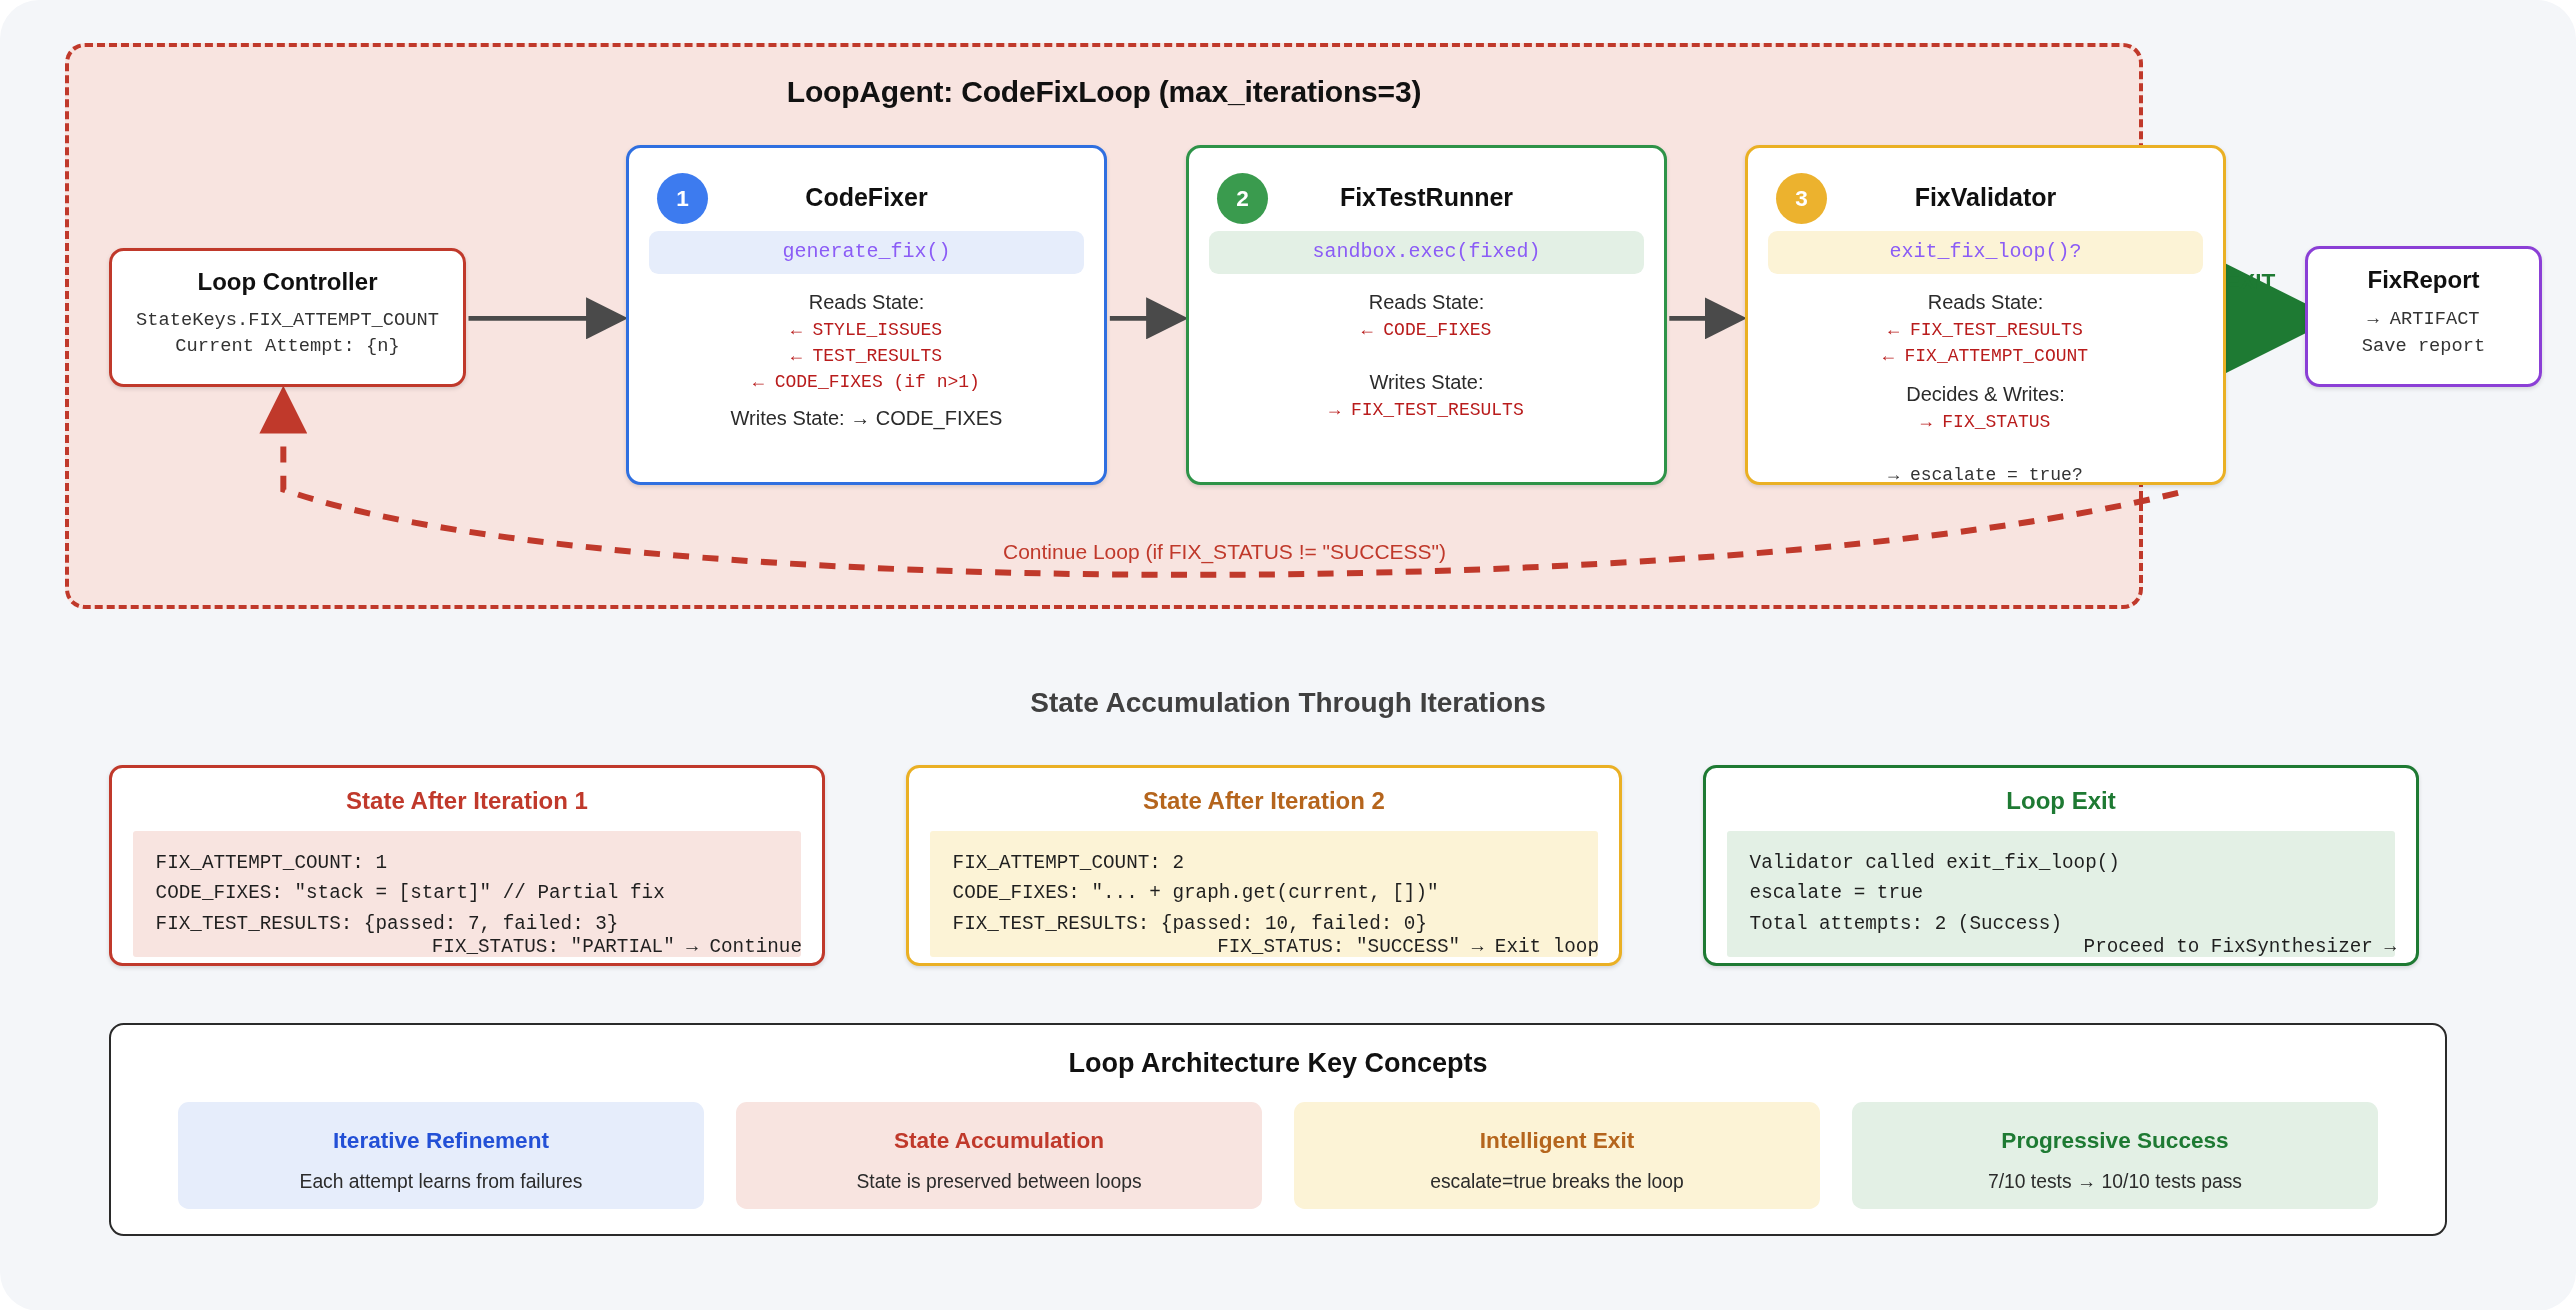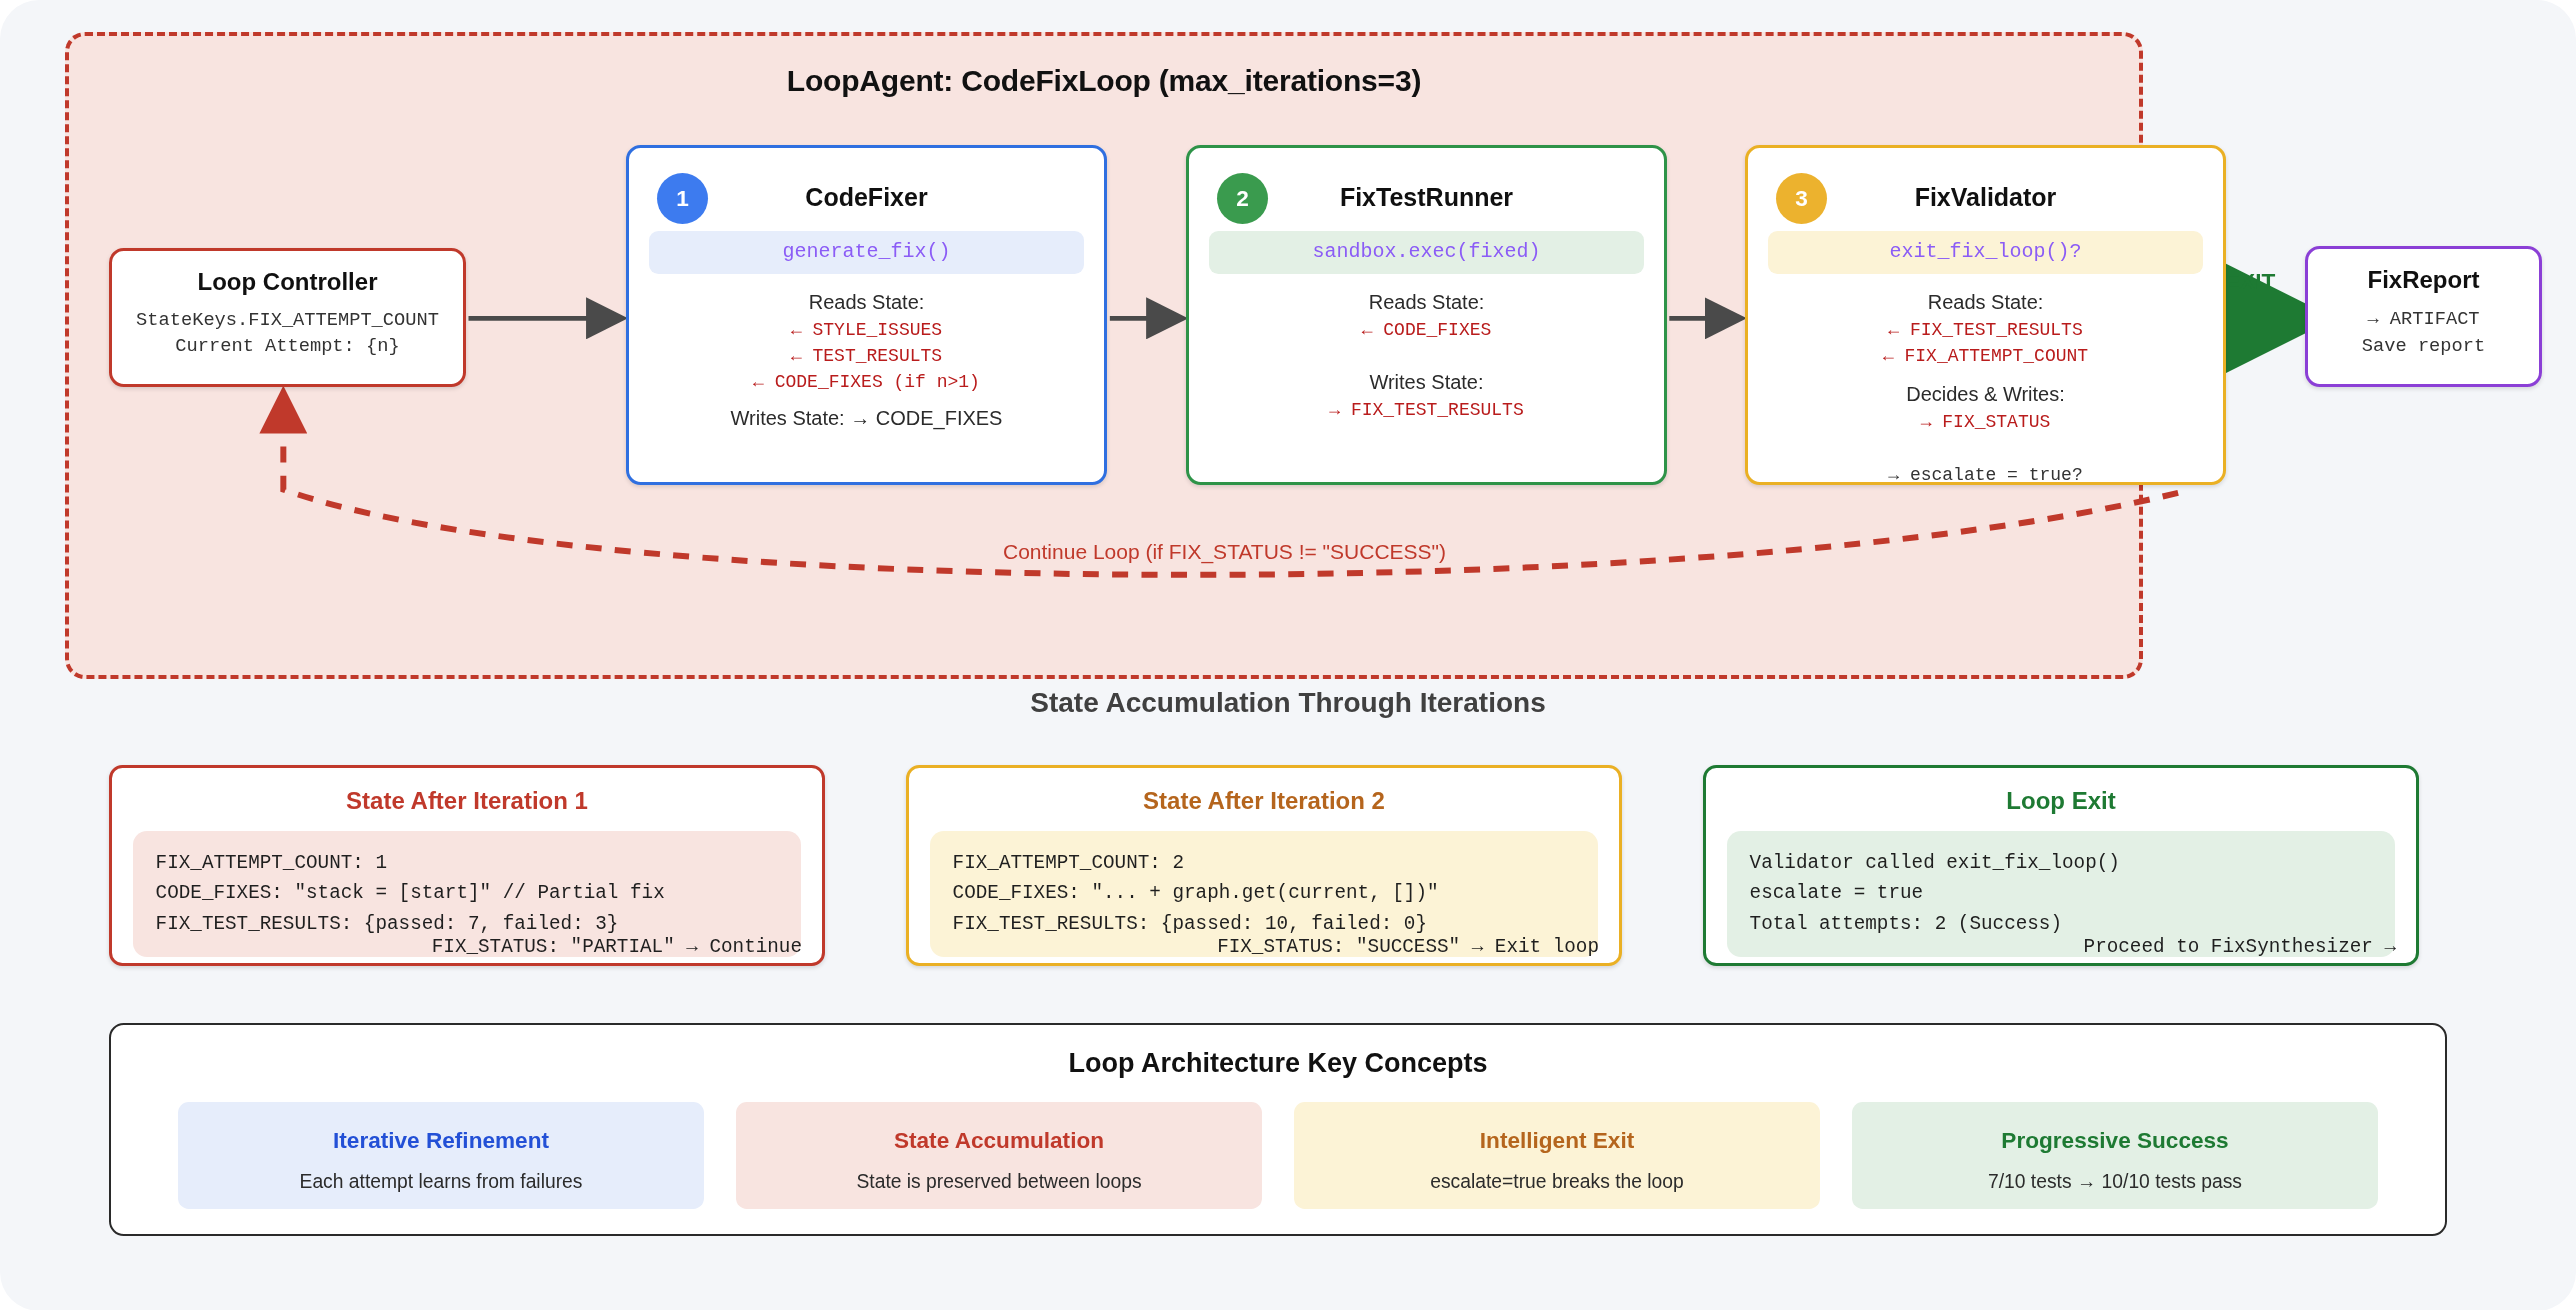--- a/index.html
+++ b/index.html
@@ -19,23 +19,23 @@
     height: 1311px;
     background: #f4f6f9;
     border-radius: 39px;
     overflow: hidden;
   }
 
   
   #loop-container {
     position: absolute;
     left: 65px;
-    top: 32px;
+    top: 43px;
     width: 2078px;
-    height: 647px;
+    height: 566px;
     background: #f8e4e0;
     border: 4.7px dashed #c0392b;
     border-radius: 20px;
     box-sizing: border-box;
   }
   #loop-title {
     position: absolute;
     left: 0;
     top: 28px;
     width: 100%;
@@ -216,21 +216,21 @@
     box-shadow: 0 2px 4.7px rgba(0,0,0,0.13);
   }
   .state-card .sc-title {
     text-align: center;
     font-size: 24px;
     font-weight: bold;
     margin-top: 18.7px;
   }
   .sc-body {
     margin: 16px 21px 0 21px;
-    border-radius: 14px;
+    border-radius: 3px;
     padding: 17.3px 22.6px 17.3px 22.6px;
     font-family: "Liberation Mono", monospace;
     font-size: 19.3px;
     color: #1f1f1f;
     line-height: 1.58;
   }
   .sc-foot {
     position: absolute;
     left: 0;
     top: 168px;

